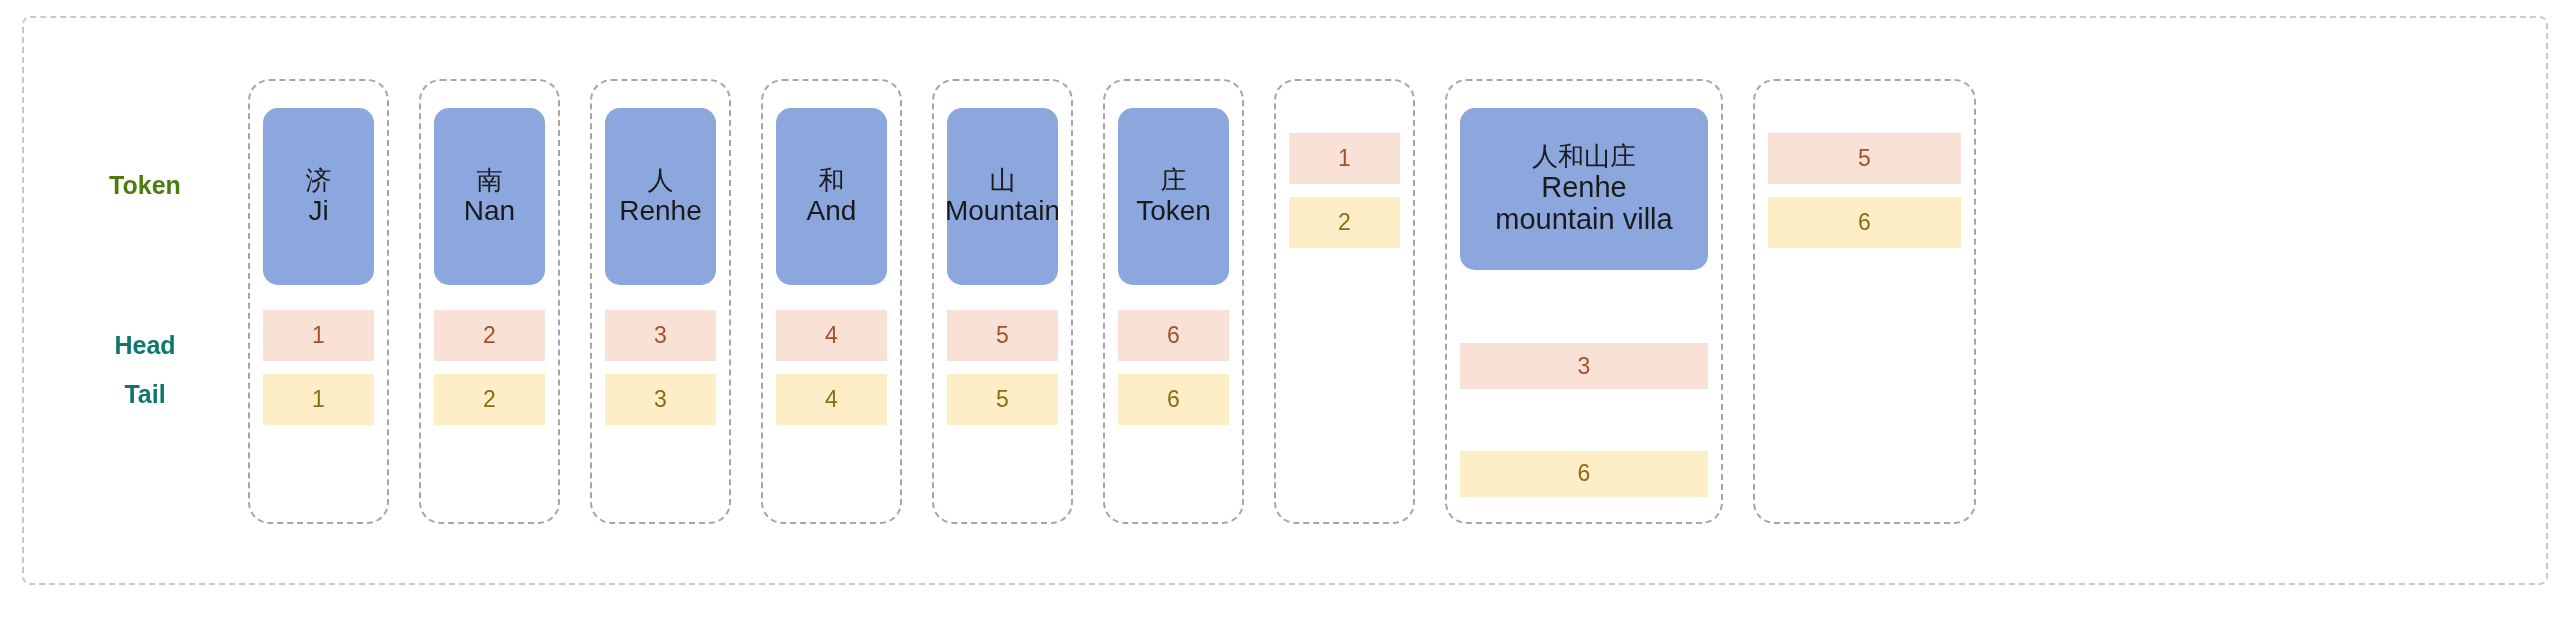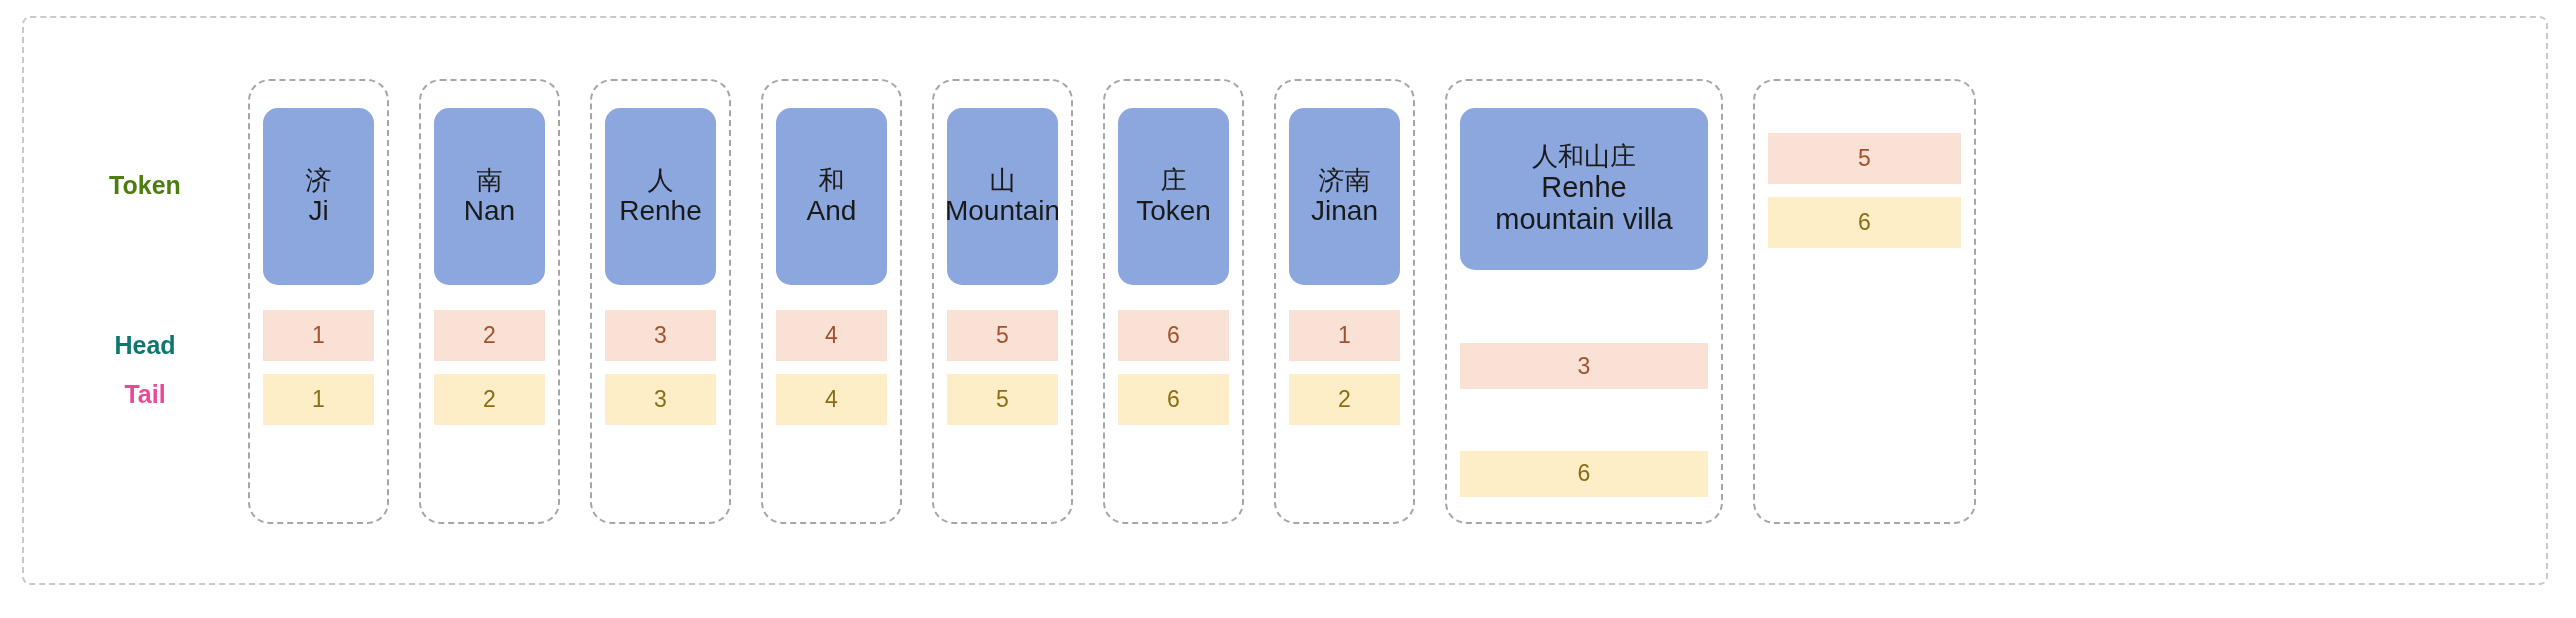--- a/index.html
+++ b/index.html
@@ -55,21 +55,21 @@
   .row-label.token-label {
     top: 94px;
     color: #4d7c0f;
   }
   .row-label.head-label {
     top: 254px;
     color: #0f766e;
   }
   .row-label.tail-label {
     top: 303px;
-    color: #ec4899;
+    color: #0f766e;
   }
 
   
   .columns-strip {
     position: absolute;
     left: 248px;
     top: 79px;
     height: 445px;
     display: flex;
     flex-direction: row;
@@ -207,24 +207,20 @@
         <div class="token-box">
           <div class="token-cn">庄</div>
           <div class="token-en">Token</div>
         </div>
         <div class="spacer-after-token"></div>
         <div class="value-box head-box">6</div>
         <div class="spacer-between-vals"></div>
         <div class="value-box tail-box">6</div>
       </div>
       <div class="token-column w-narrow">
-        <div class="token-box">
-          <div class="token-cn">济南</div>
-          <div class="token-en">Jinan</div>
-        </div>
         <div class="spacer-after-token"></div>
         <div class="value-box head-box">1</div>
         <div class="spacer-between-vals"></div>
         <div class="value-box tail-box">2</div>
       </div>
       <div class="token-column w-wide">
         <div class="token-box">
           <div class="token-cn">人和山庄</div>
           <div class="token-en">Renhe</div>
           <div class="token-en">mountain villa</div>

